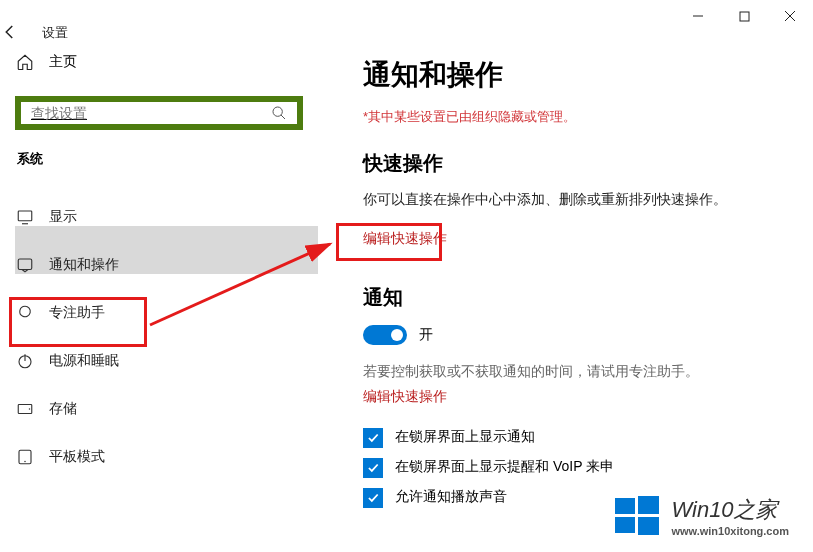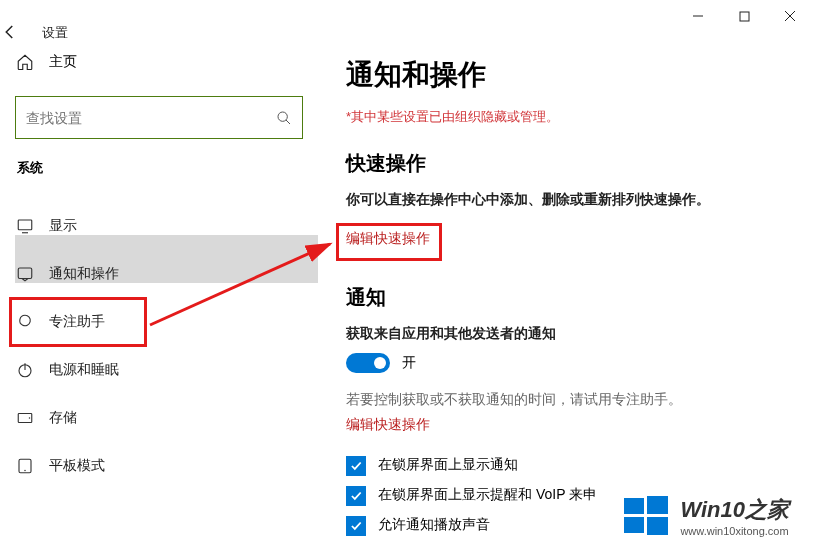--- a/index.html
+++ b/index.html
@@ -2,53 +2,53 @@
 <html><head>
 <meta charset="utf-8">
 <style>
 * { margin: 0; padding: 0; box-sizing: border-box; font-family: "Microsoft YaHei", "Segoe UI", sans-serif; }
 body { background: #fff; width: 813px; height: 552px; overflow: hidden; position: relative; }
 .titlebar { height: 42px; display: flex; align-items: flex-end; padding-left: 0; }
 .back-btn { width: 20px; height: 20px; display: flex; align-items: center; justify-content: center; margin-right: 22px; }
 .win-title { font-size: 13px; color: #222; }
 .win-controls { position: absolute; top: 0; right: 0; display: flex; }
 .win-btn { width: 46px; height: 32px; display: flex; align-items: center; justify-content: center; }
-.content { display: flex; height: calc(100% - 42px); }
+.content { display: flex; height: calc(100% - 42px); gap: 17px; }
 .sidebar { width: 318px; padding-left: 15px; }
 .home-row { display: flex; align-items: center; height: 40px; font-size: 14px; margin-bottom: 14px; }
 .home-row .icon { width: 20px; display: flex; justify-content: center; margin-right: 14px; }
-.searchbox { width: 288px; height: 43px; border: 1px solid #4d7c0f; background: #fff; display: flex; align-items: center; padding: 0 10px; margin-bottom: 20px; }
+.searchbox { width: 288px; height: 34px; border: 6px solid #4d7c0f; background: #fff; display: flex; align-items: center; padding: 0 10px; margin-bottom: 20px; text-decoration: underline; }
 .searchbox input { border: none; outline: none; flex: 1; font-size: 14px; background: transparent; }
 .searchbox .sicon { color: #555; }
 .section-label { font-size: 13px; font-weight: 600; margin-bottom: 10px; padding-left: 2px; }
 .nav-item { display: flex; align-items: flex-end; height: 48px; font-size: 14px; color: #222; }
 .nav-item .icon { width: 20px; display: flex; justify-content: center; margin-right: 14px; color: #333; }
 .nav-item.active { background: #d9d9d9; }
 .red-box-nav { border: 3px solid #e41b1b; position: absolute; left: 9px; top: 297px; width: 138px; height: 50px; pointer-events: none; }
 .main { flex: 1; padding-left: 28px; padding-right: 20px; overflow: hidden; position: relative; }
 .page-title { font-size: 28px; font-weight: 600; margin-bottom: 14px; margin-top: 14px; }
 .warn { color: #d13438; font-size: 13px; margin-bottom: 24px; }
 .subheading { font-size: 20px; font-weight: 600; margin-bottom: 14px; }
-.body-text { font-size: 14px; color: #222; margin-bottom: 20px; font-weight: bold; }
+.body-text { font-size: 14px; color: #222; margin-bottom: 20px; }
 .link { color: #b91c1c; font-size: 14px; }
 .red-box-link { border: 3px solid #e41b1b; position: absolute; left: 336px; top: 223px; width: 106px; height: 38px; pointer-events: none; }
 .toggle-row { display: flex; align-items: center; margin-bottom: 18px; }
 .toggle { width: 44px; height: 20px; border-radius: 10px; background: #0078d4; position: relative; margin-right: 12px; }
 .toggle::after { content: ""; position: absolute; width: 12px; height: 12px; background: #fff; border-radius: 50%; top: 4px; right: 4px; }
 .toggle-label { font-size: 14px; }
 .gray-text { color: #666; font-size: 14px; margin-bottom: 6px; }
 .check-row { display: flex; align-items: flex-start; margin-bottom: 10px; font-size: 14px; }
 .chk { width: 20px; height: 20px; border: 2px solid #0078d4; background: #0078d4; margin-right: 12px; display: flex; align-items: center; justify-content: center; }
 .chk svg { stroke: #fff; stroke-width: 3; fill: none; }
 .arrow-annotation { position: absolute; left: 145px; top: 230px; pointer-events: none; }
 .watermark { position: absolute; right: 24px; bottom: 12px; display: flex; align-items: center; pointer-events: none; }
 .win-logo { width: 48px; height: 48px; margin-right: 10px; }
 .wm-text { display: flex; flex-direction: column; }
-.wm-main { font-size: 22px; font-weight: 700; color: #333; font-style: italic; }
-.wm-url { font-size: 11px; color: #555; }
+.wm-main { font-size: 22px; font-weight: 400; color: #333; font-style: italic; }
+.wm-url { font-size: 11px; color: #555; font-weight: bold; }
 svg { display: block; }
 </style>
 </head>
 <body>
 
 <div class="titlebar">
   <div class="back-btn">
     <svg width="18" height="18" viewBox="0 0 24 24">
         <path d="M15 4l-8 8 8 8" stroke="#222" stroke-width="2" fill="none"></path>
       </svg>
@@ -160,21 +160,20 @@
 
   <div class="main">
     <h1 class="page-title">通知和操作</h1>
     <div class="warn">*其中某些设置已由组织隐藏或管理。</div>
 
     <h2 class="subheading">快速操作</h2>
     <div class="body-text">你可以直接在操作中心中添加、删除或重新排列快速操作。</div>
     <a class="link">编辑快速操作</a>
 
     <h2 class="subheading" style="margin-top:36px">通知</h2>
-    <div class="body-text" style="margin-bottom:10px">获取来自应用和其他发送者的通知</div>
     <div class="toggle-row">
       <div class="toggle"></div>
       <span class="toggle-label">开</span>
     </div>
 
     <div class="gray-text">若要控制获取或不获取通知的时间，请试用专注助手。</div>
     <a class="link">编辑快速操作</a>
 
     <div style="height:22px"></div>
 

